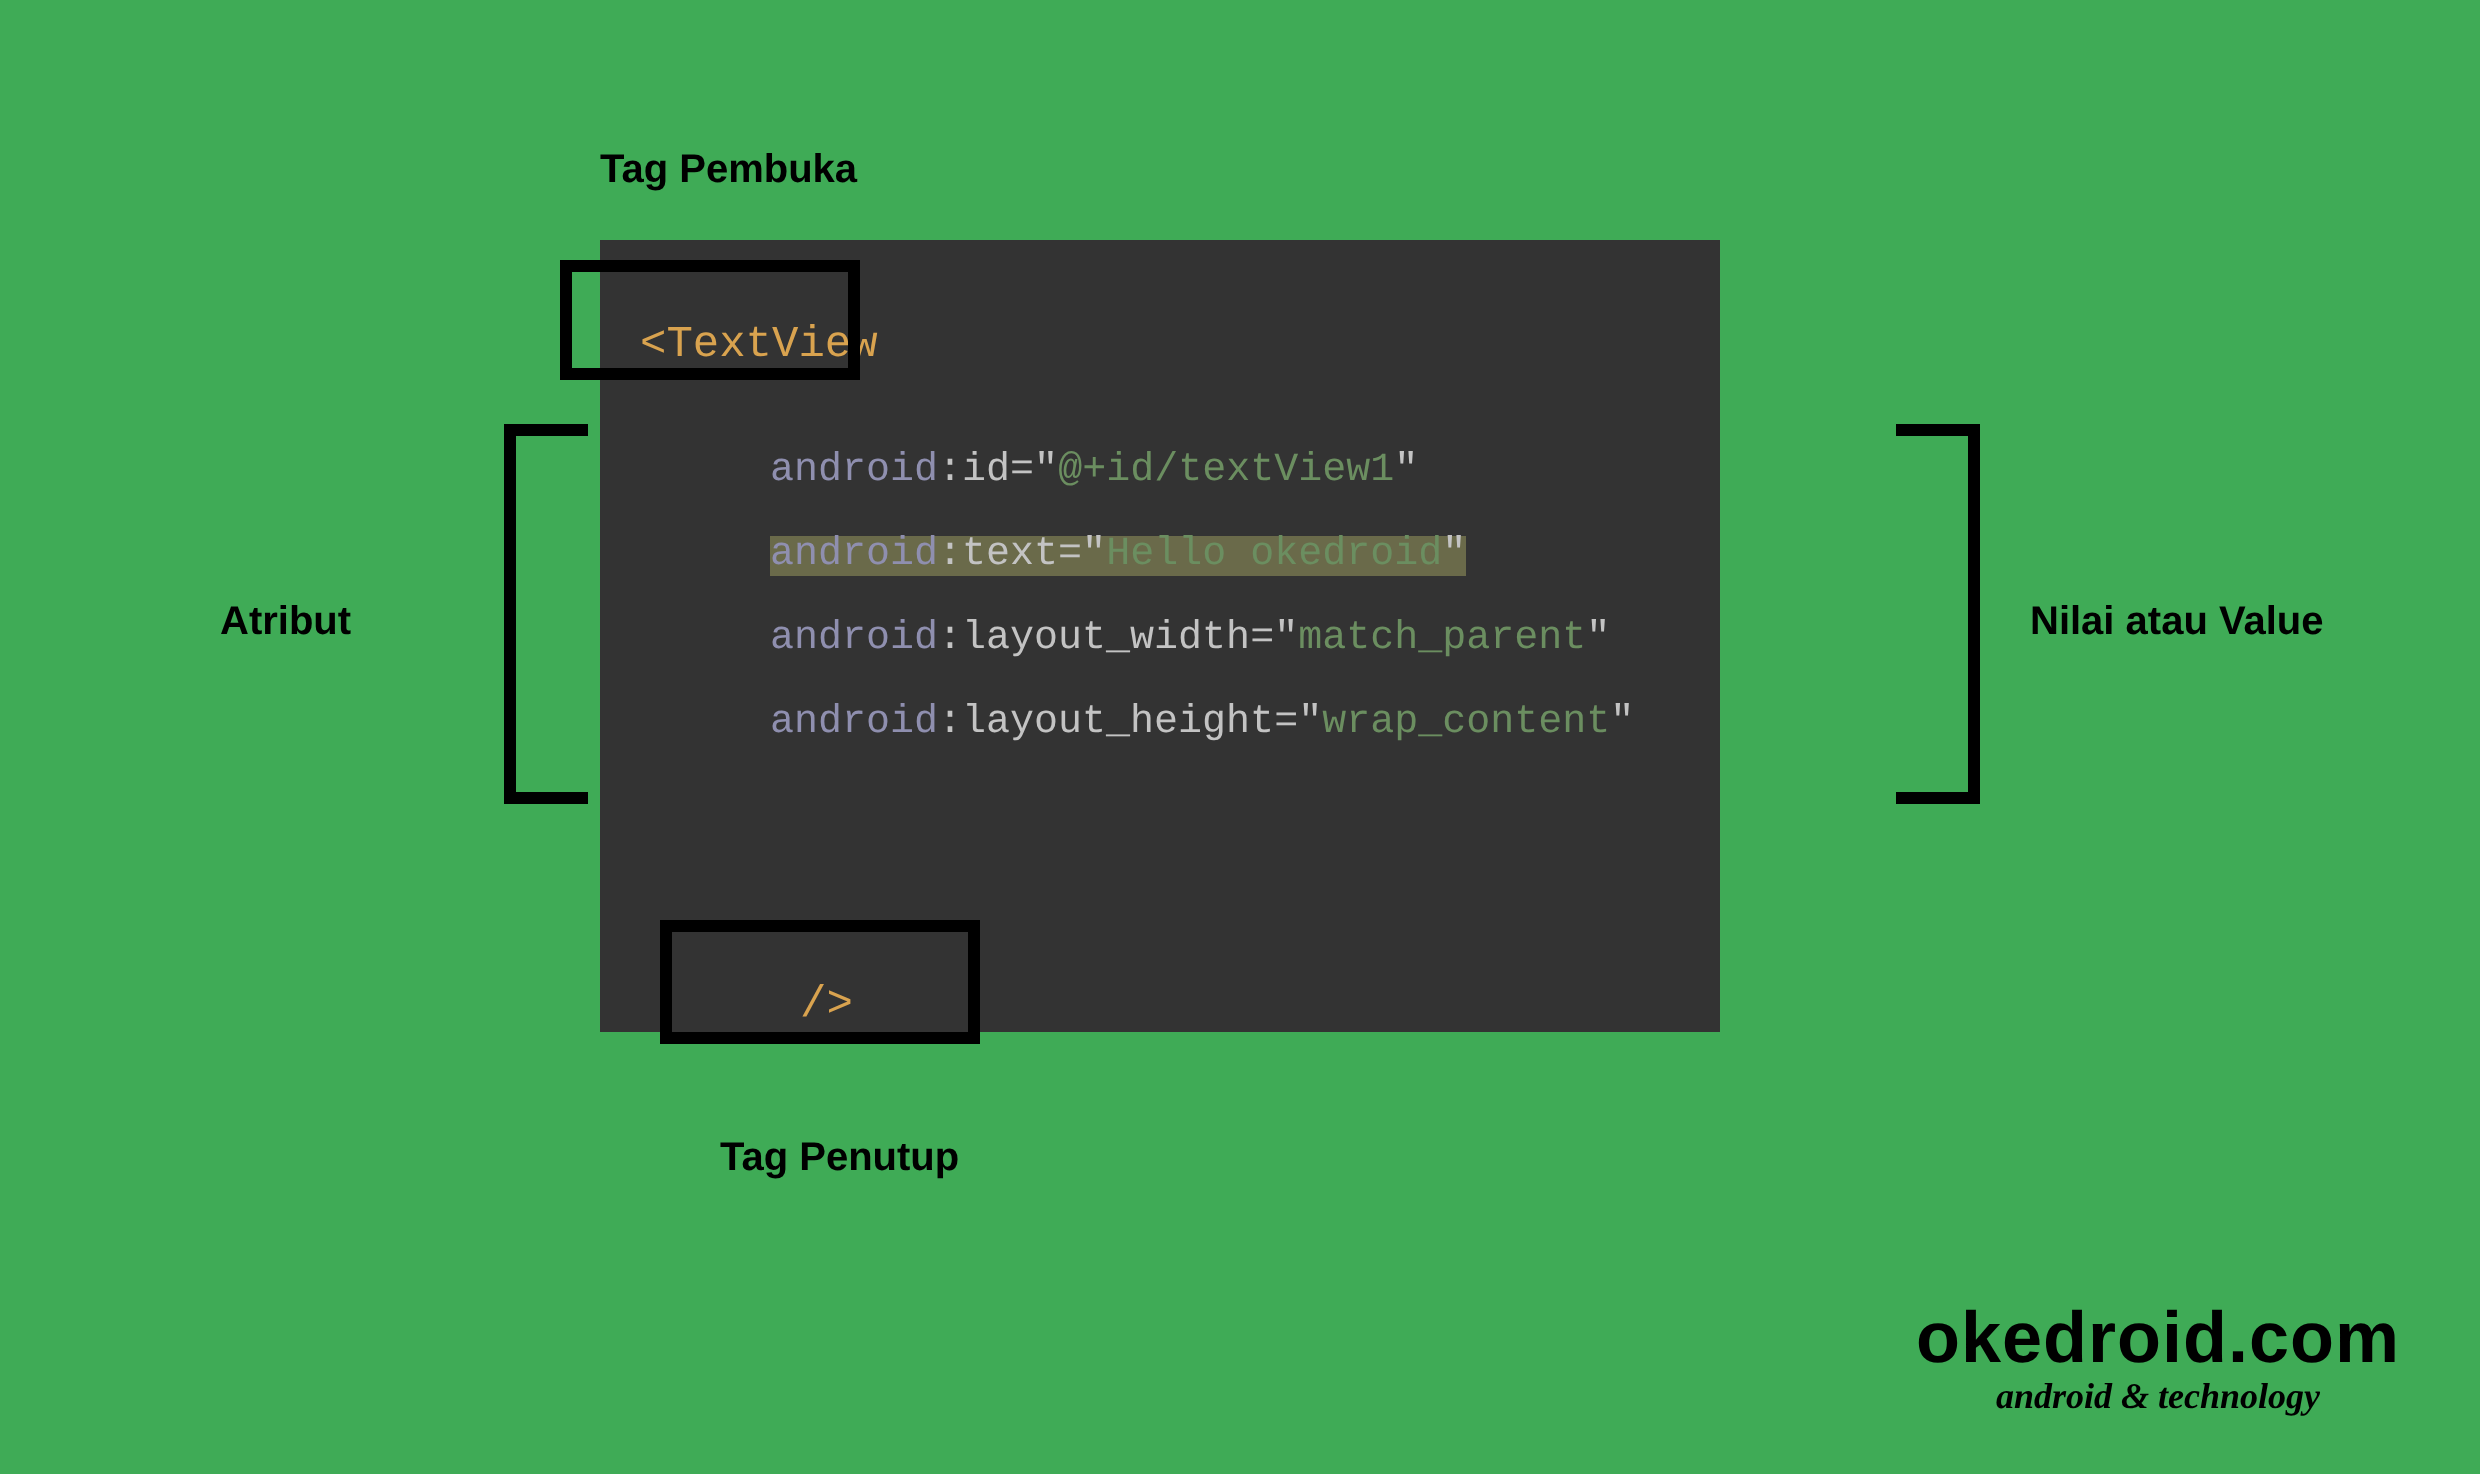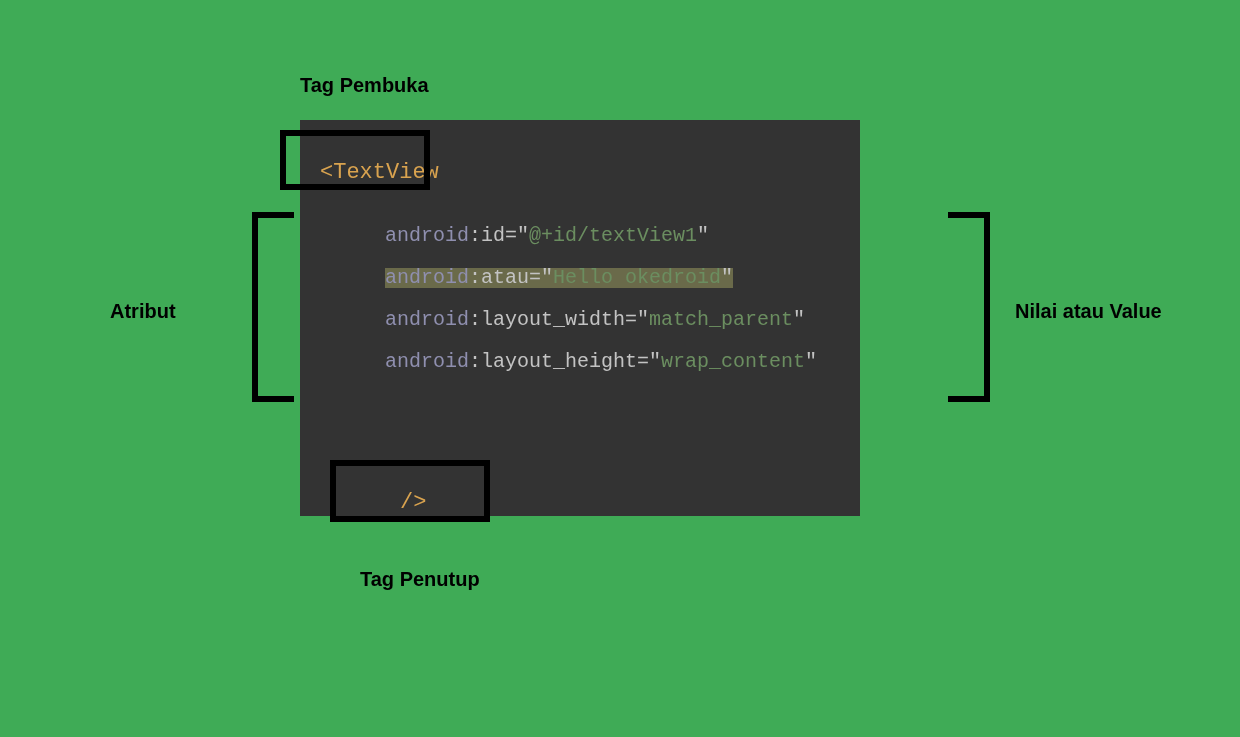--- a/index.html
+++ b/index.html
@@ -93,34 +93,38 @@
 
 <div class="code-box">
   <div class="open-tag-line tok-tag">&lt;TextView</div>
 
   <div class="code-line" style="top:106px;">
     <span class="tok-ns">android</span><span class="tok-attr">:</span><span class="tok-attr">id</span><span class="tok-attr">="</span><span class="tok-str">@+id/textView1</span><span class="tok-attr">"</span>
   </div>
 
   <div class="code-line" style="top:148px;">
     <span class="highlight">
-      <span class="tok-ns">android</span><span class="tok-attr">:</span><span class="tok-attr">atau</span><span class="tok-attr">="</span><span class="tok-str">Hello okedroid</span><span class="tok-attr">"</span>
+      <span class="tok-ns">android</span><span class="tok-attr">:</span><span class="tok-attr">text</span><span class="tok-attr">="</span><span class="tok-str">Hello okedroid</span><span class="tok-attr">"</span>
     </span>
   </div>
 
   <div class="code-line" style="top:190px;">
     <span class="tok-ns">android</span><span class="tok-attr">:</span><span class="tok-attr">layout_width</span><span class="tok-attr">="</span><span class="tok-str">match_parent</span><span class="tok-attr">"</span>
   </div>
 
   <div class="code-line" style="top:232px;">
     <span class="tok-ns">android</span><span class="tok-attr">:</span><span class="tok-attr">layout_height</span><span class="tok-attr">="</span><span class="tok-str">wrap_content</span><span class="tok-attr">"</span>
   </div>
 
   <div class="close-tag-line tok-tag">/&gt;</div>
 </div>
 
 <div class="frame-open"></div>
 <div class="frame-close"></div>
 <div class="bracket-left"></div>
 <div class="bracket-right"></div>
 
 <div class="watermark">
+  <div class="brand">okedroid.com</div>
+  <div class="tagline">
+    <span>android </span><span class="amp">&amp;</span><span> technology</span>
+  </div>
 </div>
 
 </body></html>

